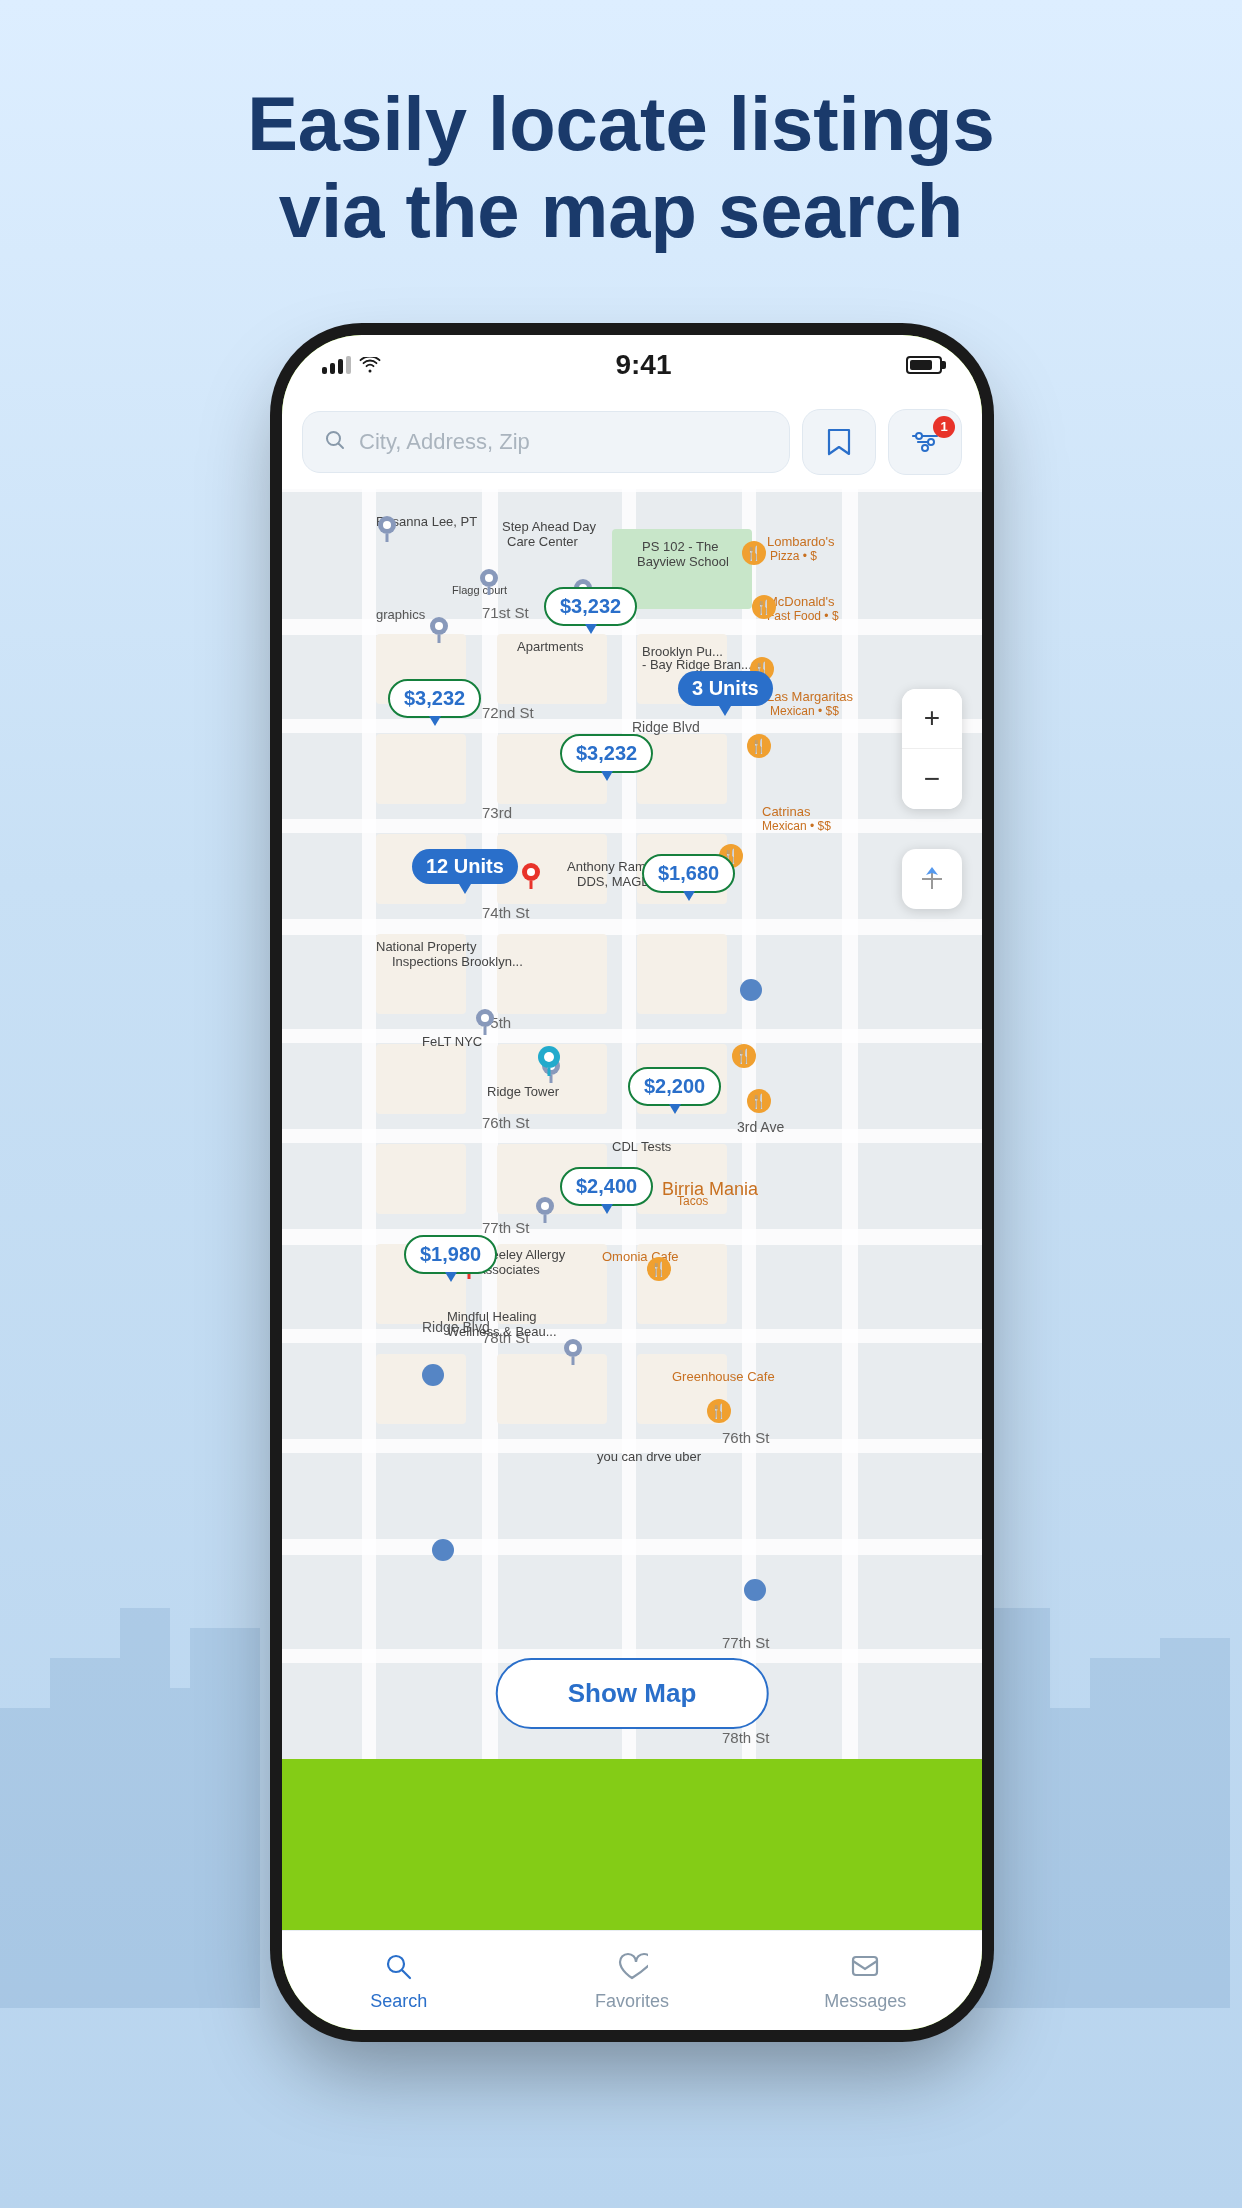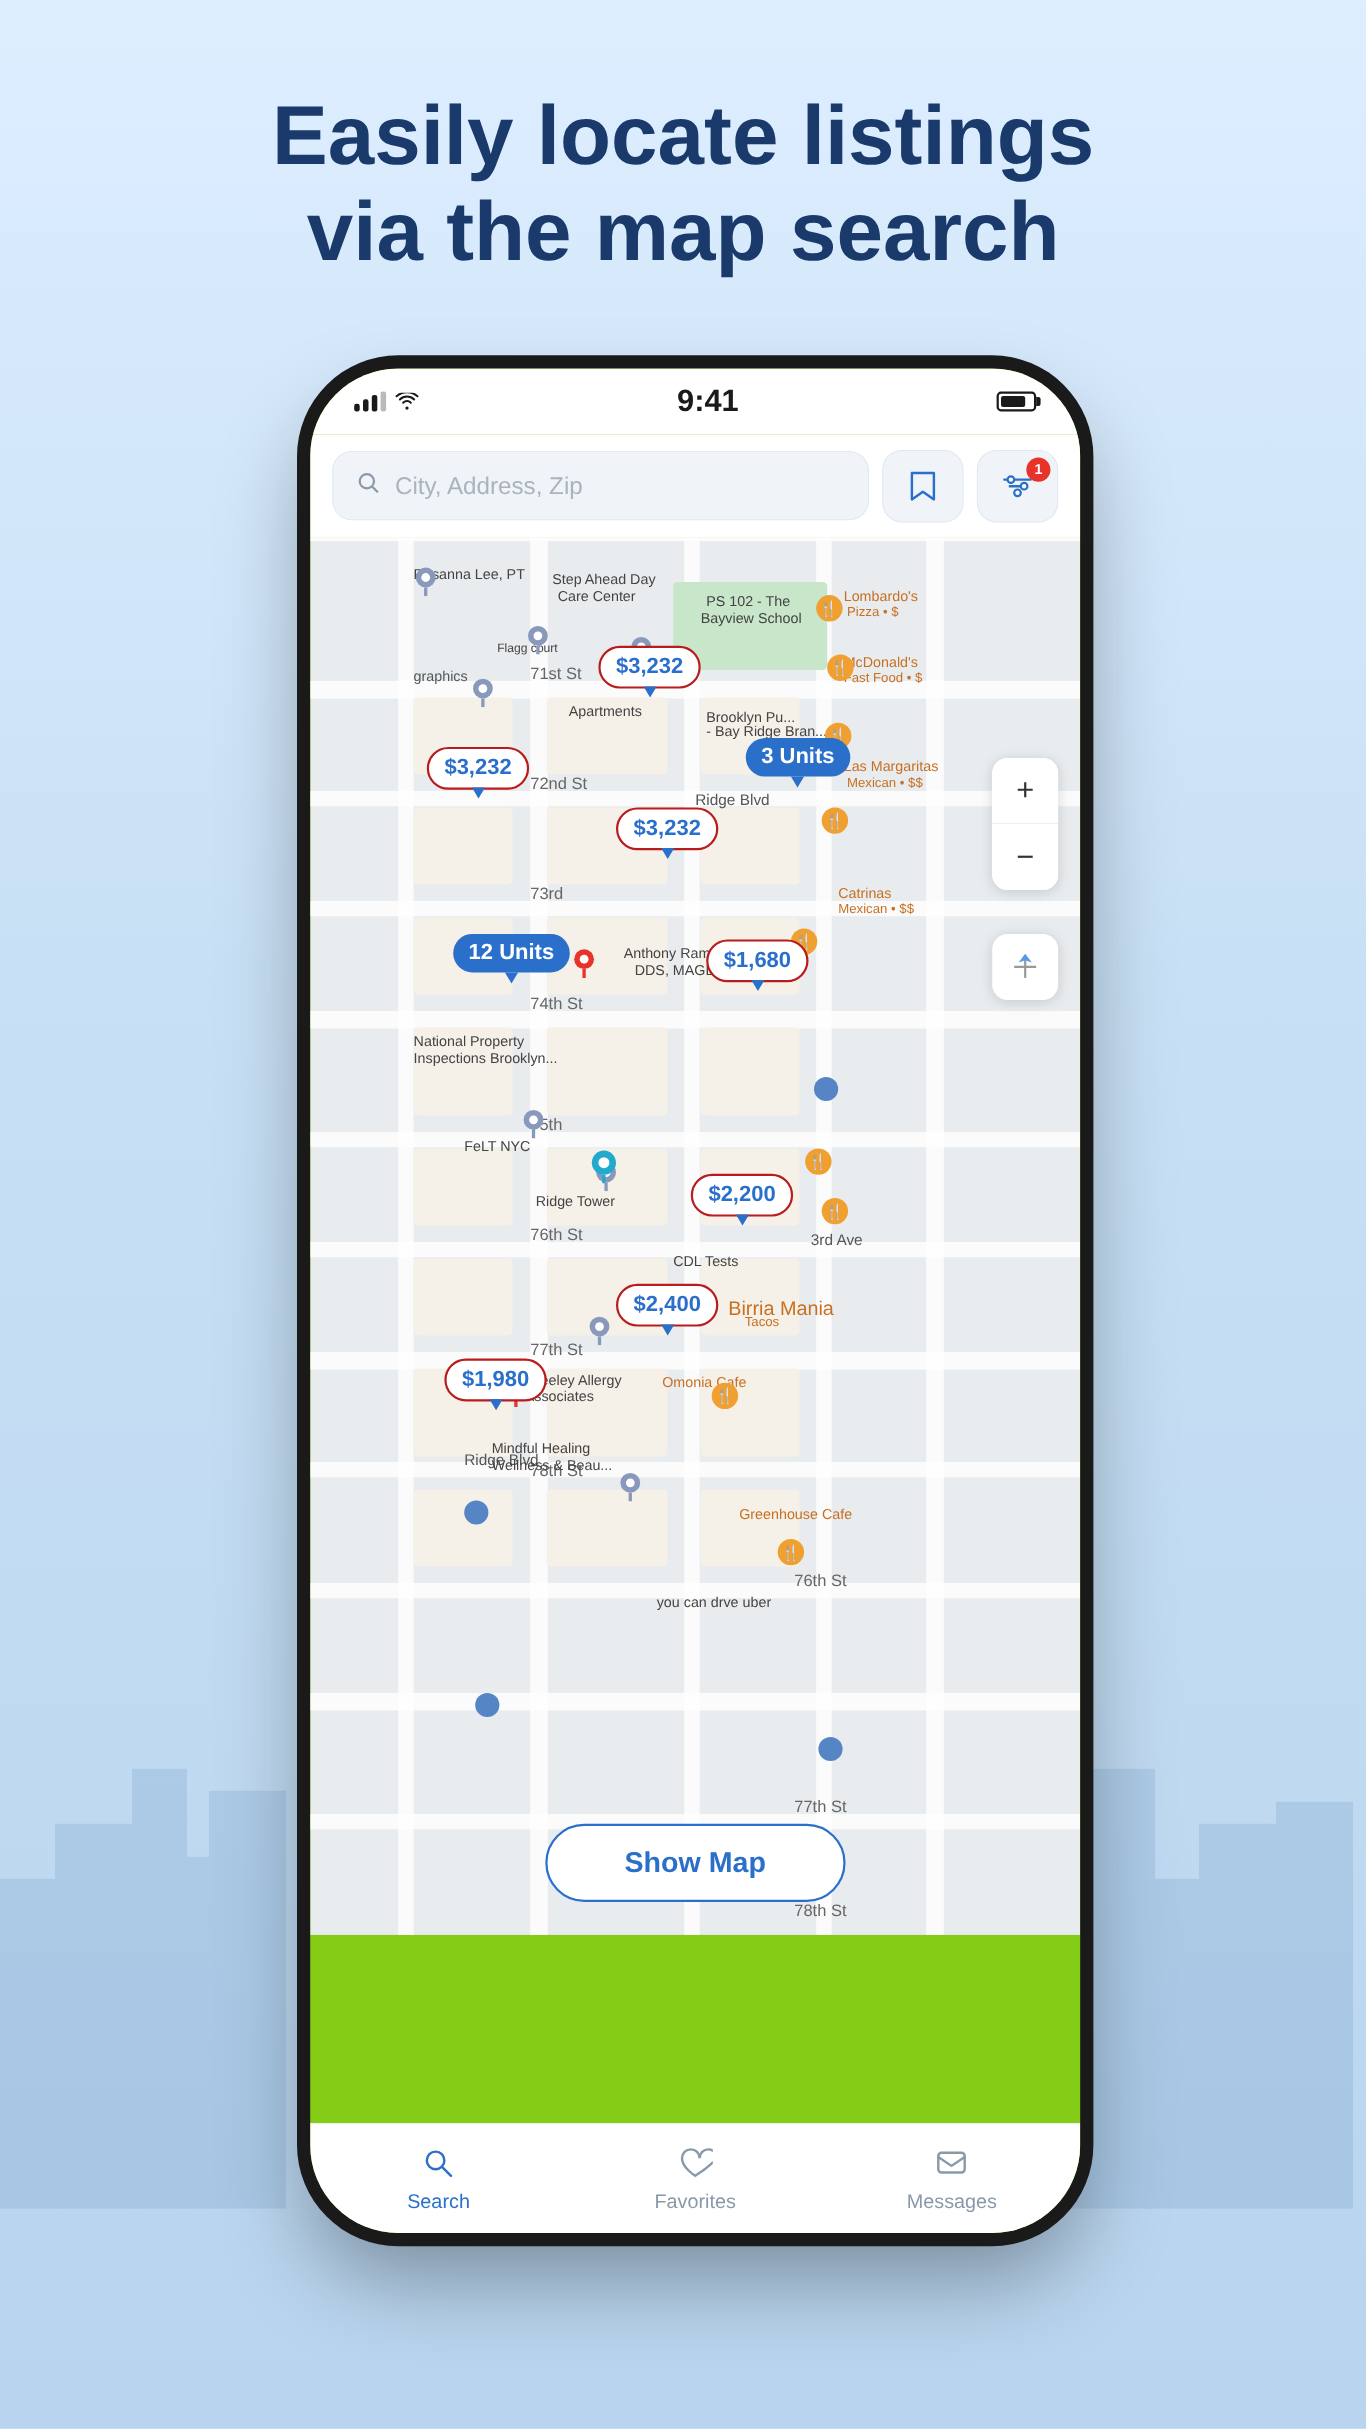--- a/index.html
+++ b/index.html
@@ -197,21 +197,21 @@
     .map-area {
       position: relative;
       flex: 1;
       overflow: hidden;
       height: calc(100% - 60px - 66px - 100px);
     }
 
     .price-pin {
       position: absolute;
       background: #fff;
-      border: 2px solid #b91c1c;
+      border: 2px solid #15803d;
       border-radius: 20px;
       padding: 6px 14px;
       font-size: 20px;
       font-weight: 700;
       color: #2a6fca;
       white-space: nowrap;
       cursor: pointer;
     }
     .price-pin::after {
       content: '';
@@ -562,21 +562,21 @@
       <div class="map-label" style="top:168px; left:360px; font-size:13px; color:#444;">- Bay Ridge Bran...</div>
       <div class="map-label" style="top:25px; left:94px; font-size:13px; color:#444;">Rosanna Lee, PT</div>
       <div class="map-label" style="top:95px; left:170px; font-size:11px; color:#444;">Flagg court</div>
       <div class="map-label" style="top:150px; left:235px; font-size:13px; color:#444;">Apartments</div>
       <div class="map-label" style="top:118px; left:94px; font-size:13px; color:#555;">graphics</div>
       <div class="map-label" style="top:370px; left:285px; font-size:13px; color:#444;">Anthony Ramirez,</div>
       <div class="map-label" style="top:385px; left:295px; font-size:13px; color:#444;">DDS, MAGD</div>
       <div class="map-label" style="top:315px; left:480px; font-size:13px; color:#c87020;">Catrinas</div>
       <div class="map-label" style="top:330px; left:480px; font-size:12px; color:#c87020;">Mexican • $$</div>
       <div class="map-label" style="top:450px; left:94px; font-size:13px; color:#444;">National Property</div>
-      <div class="map-label" style="top:465px; left:94px; font-size:13px; color:#444;">Inspections Brooklyn...</div>
+      <div class="map-label" style="top:465px; left:94px; font-size:13px; color:#444;padding-left:16px;">Inspections Brooklyn...</div>
       <div class="map-label" style="top:545px; left:140px; font-size:13px; color:#444;">FeLT NYC</div>
       <div class="map-label" style="top:595px; left:205px; font-size:13px; color:#444;">Ridge Tower</div>
       <div class="map-label" style="top:650px; left:330px; font-size:13px; color:#444;">CDL Tests</div>
       <div class="map-label" style="top:690px; left:380px; font-size:18px; color:#c87020;">Birria Mania</div>
       <div class="map-label" style="top:705px; left:395px; font-size:12px; color:#c87020;">Tacos</div>
       <div class="map-label" style="top:760px; left:320px; font-size:13px; color:#c87020;">Omonia Cafe</div>
       <div class="map-label" style="top:820px; left:165px; font-size:13px; color:#444;">Mindful Healing</div>
       <div class="map-label" style="top:835px; left:165px; font-size:13px; color:#444;">Wellness &amp; Beau...</div>
       <div class="map-label" style="top:960px; left:315px; font-size:13px; color:#444;">you can drve uber</div>
       <div class="map-label" style="top:880px; left:390px; font-size:13px; color:#c87020;">Greenhouse Cafe</div>

